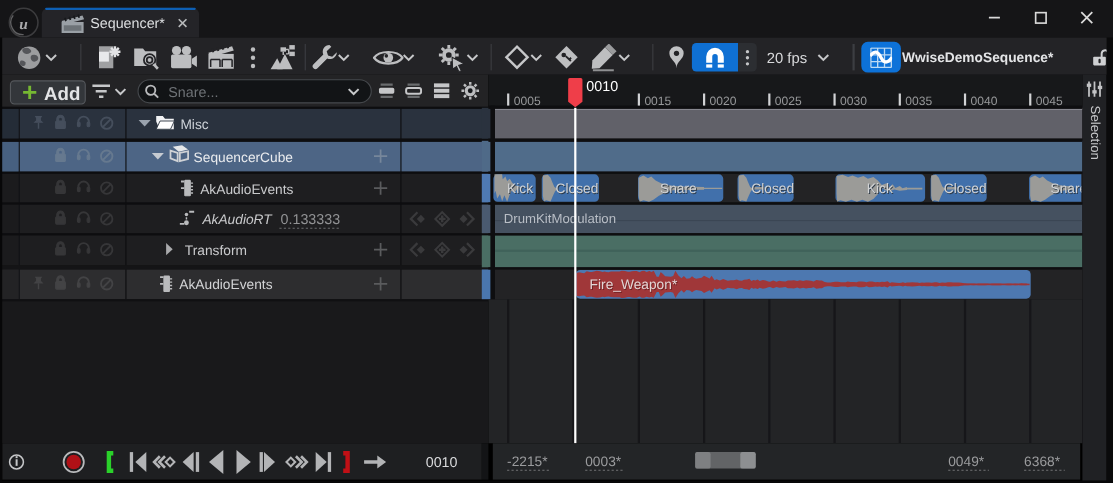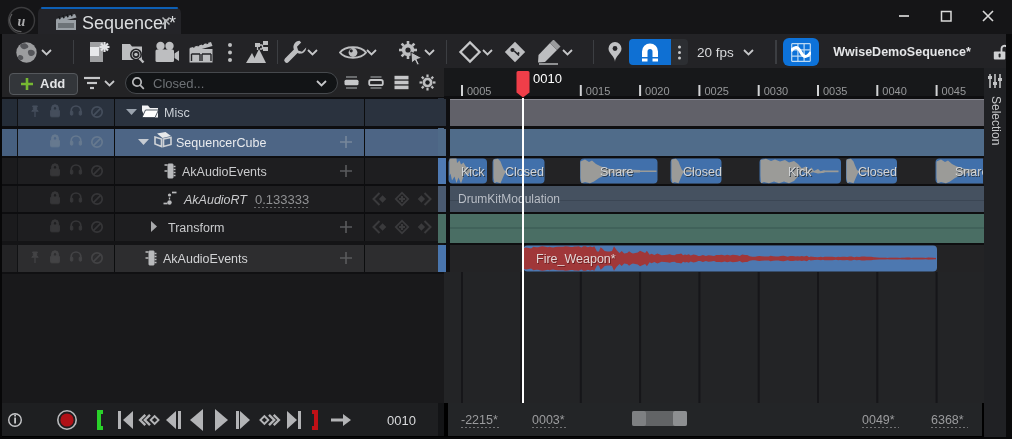--- a/index.html
+++ b/index.html
@@ -25,21 +25,21 @@
   <rect x="1" y="8" width="20" height="10" fill="#9aa0a6"></rect>
   <path d="M1 7 L20 2 L21.5 5.5 L2.5 10.5 Z" fill="#9aa0a6"></path>
   <g stroke="#17191c" stroke-width="1.6">
     <line x1="5" y1="7.2" x2="4" y2="4.2"></line>
       <line x1="9" y1="6.2" x2="8" y2="3.2"></line>
     <line x1="13" y1="5.2" x2="12" y2="2.2"></line>
       <line x1="17" y1="4.2" x2="16" y2="1.2"></line>
   </g>
   <rect x="3" y="11" width="16" height="5" fill="#6d7378"></rect>
 </svg>
-<div class="abs" style="left:82px;top:13px;font-size:18px;color:#dcdee0;">Sequencer*</div>
+<div class="abs" style="left:82px;top:13px;font-size:13px;color:#dcdee0;">Sequencer*</div>
 <svg class="abs" style="left:160px;top:15px;" width="12" height="12" viewBox="0 0 12 12">
   <path d="M2.5 2.5 L9.5 9.5 M9.5 2.5 L2.5 9.5" stroke="#b5b7b9" stroke-width="1.5"></path>
 </svg>
 
 <svg class="abs" style="left:896px;top:8px;" width="110" height="18" viewBox="0 0 110 18">
   <line x1="3" y1="8" x2="13" y2="8" stroke="#d9d9d9" stroke-width="1.7"></line>
   <rect x="45.5" y="3.5" width="9.5" height="9.5" fill="none" stroke="#d9d9d9" stroke-width="1.5"></rect>
   <path d="M87 3 L97 13 M97 3 L87 13" stroke="#d9d9d9" stroke-width="1.6"></path>
 </svg>
 
@@ -193,54 +193,54 @@
   <div class="abs" style="left:697px;top:45px;font-size:13.5px;color:#d8d9db;white-space:nowrap;">20 fps</div>
   <svg class="abs" style="left:742px;top:48px;" width="13" height="9" viewBox="0 0 13 9">
       <path d="M2 2 L6.5 6.5 L11 2" fill="none" stroke="#c6c7c9" stroke-width="1.8"></path>
     </svg>
 
   <div class="abs" style="left:783px;top:38px;width:36px;height:28px;background:#0d72d9;border-radius:6px;"></div>
   <svg class="abs" style="left:791px;top:43px;" width="20" height="19" viewBox="0 0 20 19">
     <path d="M0.7 0.7 H19.3 M0.7 6.9 H19.3 M0.7 13.1 H19.3 M0.7 18.3 H19.3 M0.7 0.7 V18.3 M6.9 0.7 V18.3 M13.1 0.7 V18.3 M19.3 0.7 V18.3" stroke="#bcd9f3" stroke-width="1.2" fill="none"></path>
     <path d="M0 8 C4 2.5 7 3.5 10 9.5 C12.5 14.5 16 15 20 9" stroke="#fff" stroke-width="3" fill="none"></path>
   </svg>
-  <div class="abs" style="left:820px;top:45px;width:164px;font-size:12.5px;font-weight:bold;color:#e4e5e7;text-align:center;white-space:nowrap;">WwiseDemoSequence*</div>
+  <div class="abs" style="left:820px;top:45px;width:164px;font-size:12.5px;font-weight:bold;color:#e4e5e7;text-align:left;white-space:nowrap;">WwiseDemoSequence*</div>
 
   <svg class="abs" style="left:992px;top:42px;" width="16" height="20" viewBox="0 0 16 20">
     <path d="M9.5 10 V6.8 A3.1 3.1 0 0 1 15.2 5.2 L15.6 7.2" fill="none" stroke="#cfd0d2" stroke-width="1.8"></path>
     <rect x="1.8" y="9.5" width="11.5" height="8" rx="1" fill="#cfd0d2"></rect>
     <rect x="6.6" y="11.5" width="2" height="4" rx="1" fill="#232426"></rect>
   </svg>
 </div>
 
 <div class="abs" id="searchrow" style="left:0;top:68px;width:444px;height:30px;background:#232325;"></div>
 <div class="abs" id="leftpanel" style="left:0;top:98px;width:444px;height:305px;background:#19191b;"></div>
 <div class="abs" id="searchrow-content">
 
   <div class="abs" style="left:9px;top:73px;width:67px;height:20px;background:#33363a;border:1px solid #55585c;border-radius:4px;"></div>
   <svg class="abs" style="left:20px;top:77px;" width="14" height="14" viewBox="0 0 14 14">
       <path d="M7 1 V13 M1 7 H13" stroke="#76b832" stroke-width="2.6"></path>
     </svg>
-  <div class="abs" style="left:40px;top:76px;font-size:13px;font-weight:bold;color:#e3e4e6;">Add</div>
+  <div class="abs" style="left:40px;top:76px;font-size:17px;font-weight:bold;color:#e3e4e6;">Add</div>
 
   <svg class="abs" style="left:83px;top:76px;" width="18" height="14" viewBox="0 0 18 14">
     <line x1="1" y1="2" x2="17" y2="2" stroke="#c6c7c9" stroke-width="2.2"></line>
     <line x1="4" y1="7" x2="14" y2="7" stroke="#c6c7c9" stroke-width="2.2"></line>
     <line x1="7" y1="12" x2="11" y2="12" stroke="#c6c7c9" stroke-width="2.2"></line>
   </svg>
   <svg class="abs" style="left:103px;top:79px;" width="13" height="9" viewBox="0 0 13 9">
       <path d="M2 2 L6.5 6.5 L11 2" fill="none" stroke="#c6c7c9" stroke-width="1.8"></path>
     </svg>
 
   <div class="abs" style="left:125px;top:72px;width:211px;height:20px;background:#121416;border:1px solid #46494d;border-radius:11px;"></div>
   <svg class="abs" style="left:131px;top:76px;" width="14" height="14" viewBox="0 0 14 14">
     <circle cx="6" cy="6" r="4.2" fill="none" stroke="#b9babc" stroke-width="1.7"></circle>
     <line x1="9.2" y1="9.2" x2="12.8" y2="12.8" stroke="#b9babc" stroke-width="1.7"></line>
   </svg>
-  <div class="abs" style="left:153px;top:76px;font-size:13px;color:#6e7276;">Closed...</div>
+  <div class="abs" style="left:153px;top:76px;font-size:13px;color:#6e7276;">Snare...</div>
   <svg class="abs" style="left:315px;top:79px;" width="13" height="9" viewBox="0 0 13 9">
       <path d="M2 2 L6.5 6.5 L11 2" fill="none" stroke="#c6c7c9" stroke-width="1.8"></path>
     </svg>
 
   <svg class="abs" style="left:344px;top:75px;" width="15" height="15" viewBox="0 0 15 15">
     <line x1="2" y1="2" x2="13" y2="2" stroke="#6a6c6e" stroke-width="2"></line>
     <rect x="0.5" y="4.8" width="14" height="5.4" rx="1.5" fill="#c6c7c9"></rect>
     <line x1="2" y1="13" x2="13" y2="13" stroke="#6a6c6e" stroke-width="2"></line>
   </svg>
   <svg class="abs" style="left:368px;top:75px;" width="16" height="15" viewBox="0 0 16 15">

